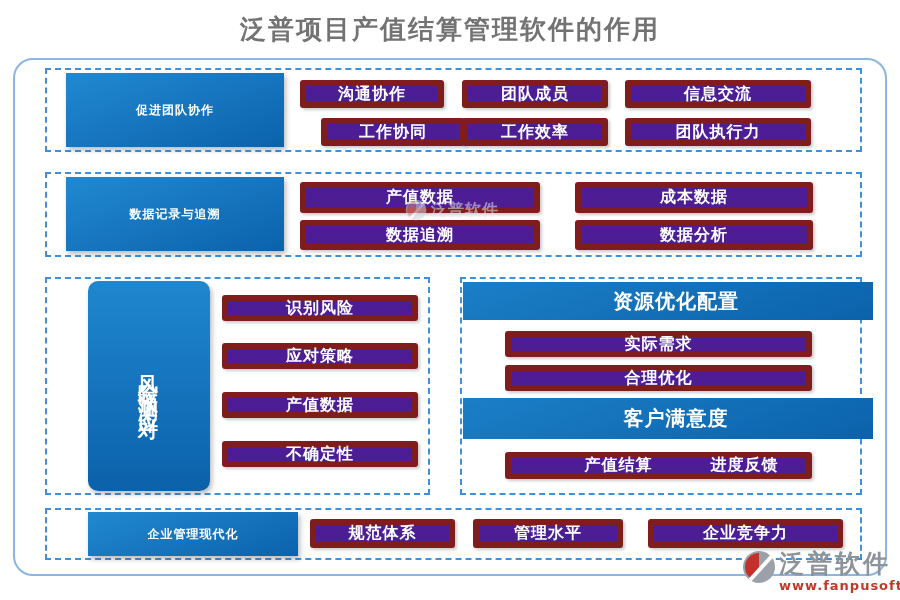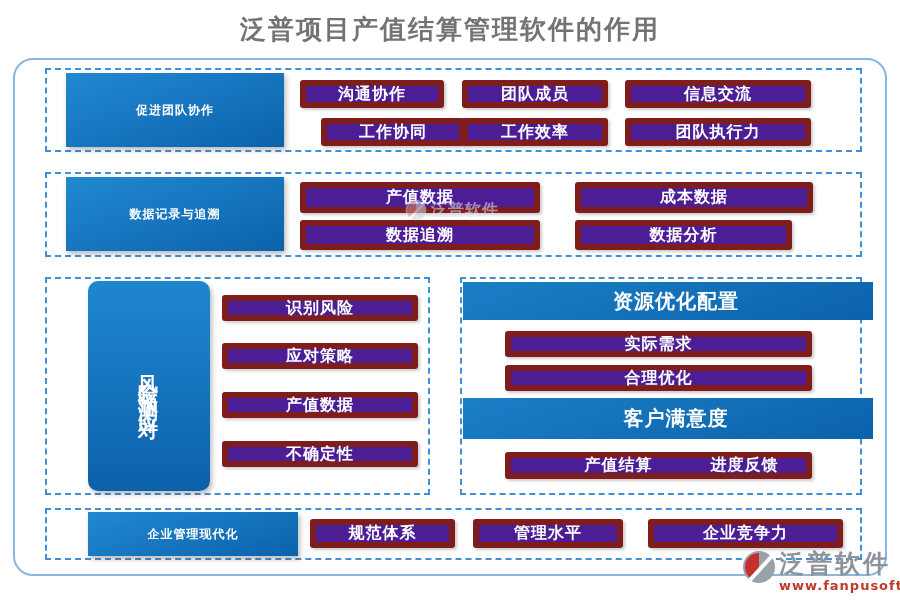--- a/index.html
+++ b/index.html
@@ -61,21 +61,21 @@
   .b-t1 { left:253px; top:10px; width:144px; height:28px; }
   .b-t2 { left:415px; top:10px; width:146px; height:28px; }
   .b-t3 { left:578px; top:10px; width:186px; height:28px; }
   .b-t4 { left:266px; top:48px; width:144px; height:28px;margin-left:8px; }
   .b-t5 { left:415px; top:48px; width:146px; height:28px; }
   .b-t6 { left:578px; top:48px; width:186px; height:28px; }
   
   .b-d1 { left:253px; top:8px;  width:240px; height:31px; }
   .b-d2 { left:528px; top:8px;  width:238px; height:31px; }
   .b-d3 { left:253px; top:46px; width:240px; height:30px; }
-  .b-d4 { left:528px; top:46px; width:217px; height:30px; }
+  .b-d4 { left:528px; top:46px; width:238px; height:30px; }
   
   .b-r1 { left:175px; top:16px;  width:196px; height:26px; }
   .b-r2 { left:175px; top:64px;  width:196px; height:26px; }
   .b-r3 { left:175px; top:113px; width:196px; height:26px; }
   .b-r4 { left:175px; top:162px; width:196px; height:26px; }
   
   .b-o1 { left:43px; top:52px; width:307px; height:26px; }
   .b-o2 { left:43px; top:86px; width:307px; height:26px; }
   
   .b-combo { left:43px; top:173px; width:307px; height:27px; gap:58px;padding-left:46px; }

